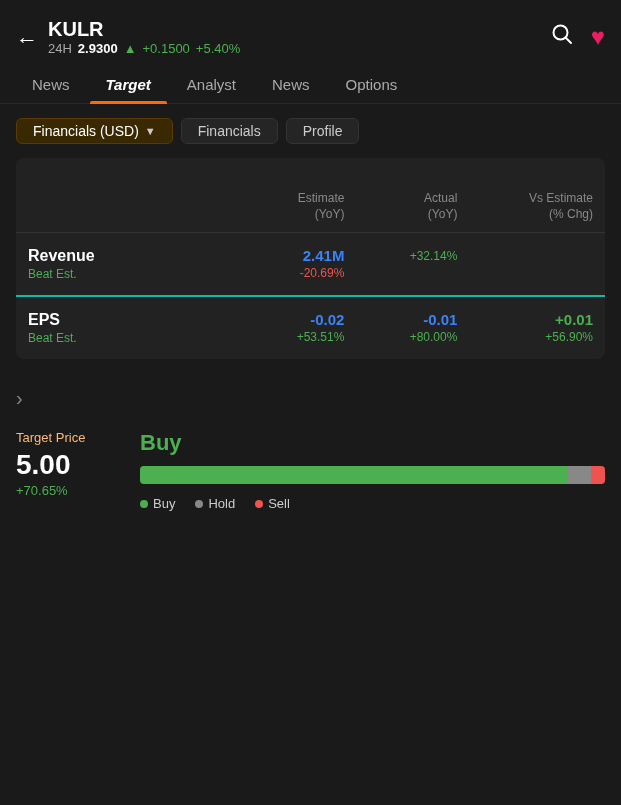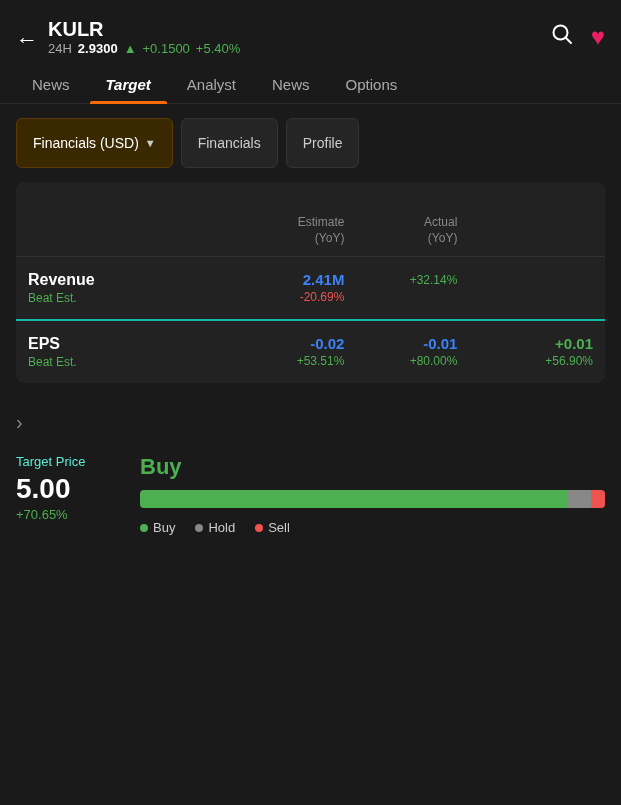--- a/index.html
+++ b/index.html
@@ -104,21 +104,21 @@
 
     
     .sub-nav {
       display: flex;
       gap: 8px;
       padding: 14px 16px;
       align-items: center;
       overflow-x: auto;
     }
     .sub-nav-pill {
-      padding: 16px 16px;
+      padding: 4px 16px;
       border-radius: 6px;
       font-size: 14px;
       cursor: pointer;
       white-space: nowrap;
       display: flex;
       align-items: center;
       gap: 6px;
     }
     .sub-nav-pill.active {
       background: #3a2800;
@@ -220,21 +220,21 @@
     .analyst-content {
       display: flex;
       align-items: flex-start;
       gap: 24px;
     }
     .target-price-col {
       min-width: 100px;
     }
     .target-label {
       font-size: 13px;
-      color: #5eead4;
+      color: #fdba74;
       margin-bottom: 4px;
     }
     .target-value {
       font-size: 28px;
       font-weight: 700;
       color: #fff;
     }
     .target-change {
       font-size: 13px;
       color: #4caf50;
@@ -347,20 +347,24 @@
 <div class="financials-table">
   <div class="table-header-row">
     <div class="col-header"></div>
     <div class="col-header">
       <span>Estimate</span><br>
       <span>(YoY)</span>
     </div>
     <div class="col-header">
       <span>Actual</span><br>
       <span>(YoY)</span>
+    </div>
+    <div class="col-header">
+      <span>Vs Estimate</span><br>
+      <span>(% Chg)</span>
     </div>
   </div>
 
   <div class="table-row">
     <div class="row-label-cell">
       <div class="row-main-label">Revenue</div>
       <div class="row-sub-label">Beat Est.</div>
     </div>
     <div class="cell">
       <div class="cell-main">2.41M</div>

